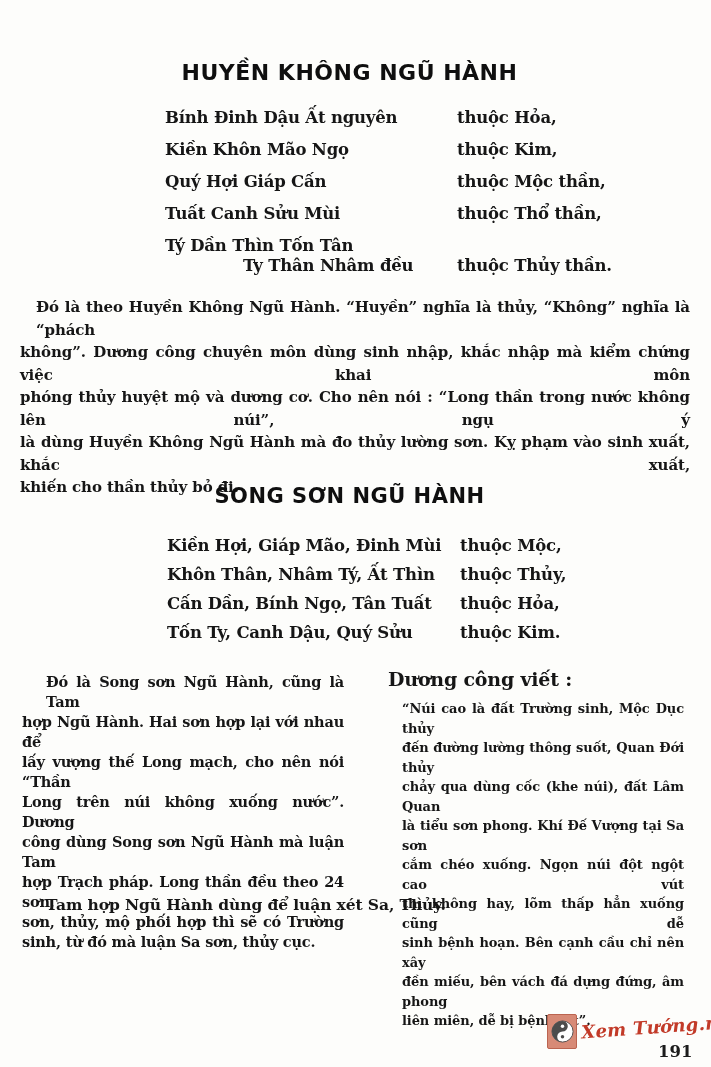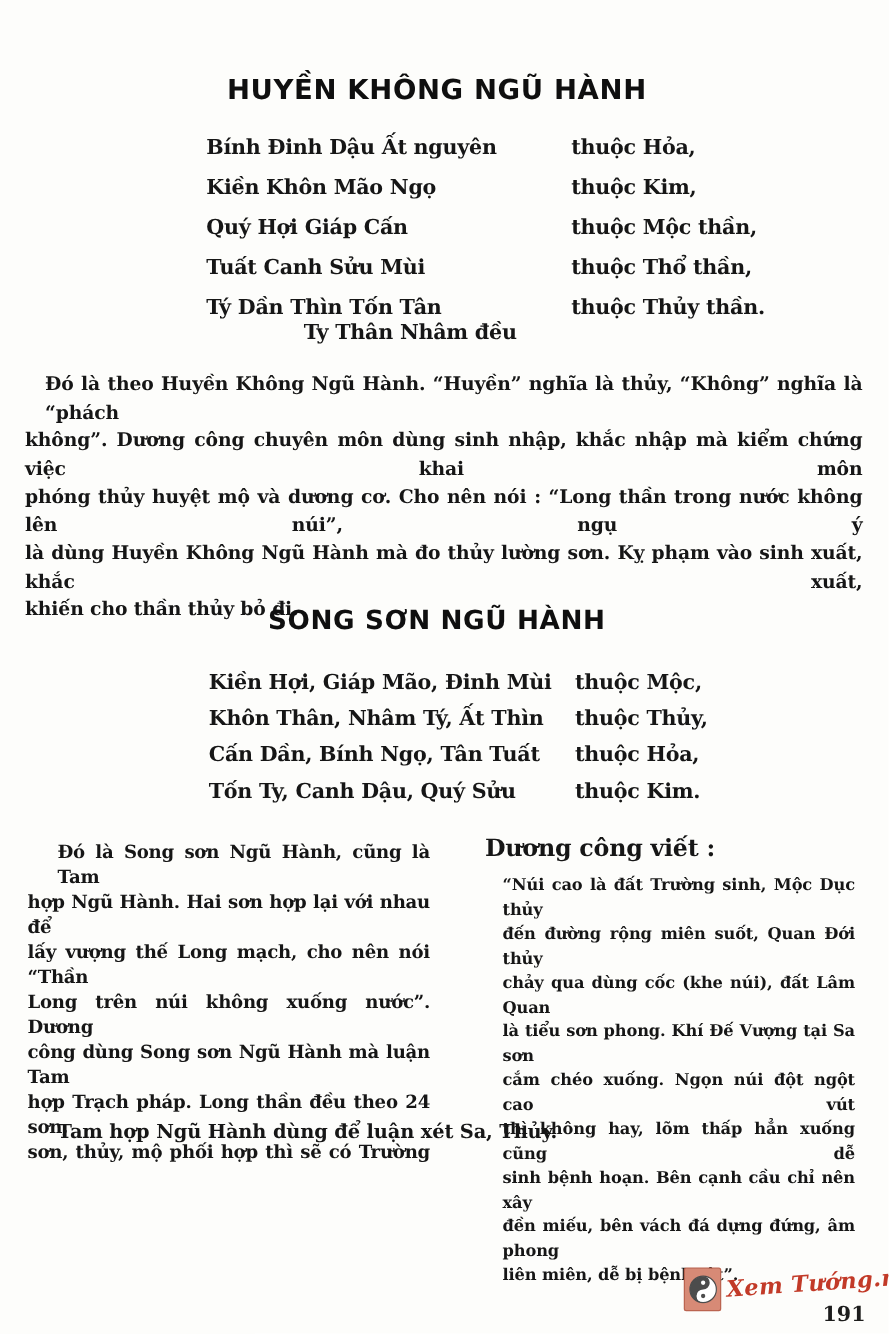--- a/index.html
+++ b/index.html
@@ -32,21 +32,21 @@
     font-weight:bold;
     font-size:16.5px;
     line-height:20px;
     letter-spacing:-0.2px;
     white-space:nowrap;
   }
   #tbl1 .arow { margin-bottom:12px; }
   #tbl2 .arow { margin-bottom:9px; }
   .arow .term { width:292px; }
   #tbl2 .arow .term { width:293px; }
-  .arow.two { }
+  .arow.two { align-items:flex-end; }
   .arow.two .cont { padding-left:78px; }
 
   .para {
     position:absolute;
     font-weight:bold;
   }
   #para1 {
     left:20px; top:296px; width:670px;
     font-size:15px; line-height:22.5px; letter-spacing:-0.1px;
   }
@@ -165,27 +165,28 @@
   </div>
 
   <div class="para" id="colL">
     <div class="ln j ind2">Đó là Song sơn Ngũ Hành, cũng là Tam</div>
     <div class="ln j">hợp Ngũ Hành. Hai sơn hợp lại với nhau để</div>
     <div class="ln j">lấy vượng thế Long mạch, cho nên nói “Thần</div>
     <div class="ln j">Long trên núi không xuống nước”. Dương</div>
     <div class="ln j">công dùng Song sơn Ngũ Hành mà luận Tam</div>
     <div class="ln j">hợp Trạch pháp. Long thần đều theo 24 sơn,</div>
     <div class="ln j">sơn, thủy, mộ phối hợp thì sẽ có Trường</div>
+    <div class="ln">sinh, từ đó mà luận Sa sơn, thủy cục.</div>
   </div>
 
   <div id="colR">
     <div class="hdr">Dương công viết :</div>
     <div class="quote">
       <div class="ln j">“Núi cao là đất Trường sinh, Mộc Dục thủy</div>
-      <div class="ln j">đến đường rộng miên suốt, Quan Đới thủy</div>
+      <div class="ln j">đến đường lường thông suốt, Quan Đới thủy</div>
       <div class="ln j">chảy qua dùng cốc (khe núi), đất Lâm Quan</div>
       <div class="ln j">là tiểu sơn phong. Khí Đế Vượng tại Sa sơn</div>
       <div class="ln j">cắm chéo xuống. Ngọn núi đột ngột cao vút</div>
       <div class="ln j">thì không hay, lõm thấp hẳn xuống cũng dễ</div>
       <div class="ln j">sinh bệnh hoạn. Bên cạnh cầu chỉ nên xây</div>
       <div class="ln j">đền miếu, bên vách đá dựng đứng, âm phong</div>
       <div class="ln">liên miên, dễ bị bệnh tật”.</div>
     </div>
   </div>
 

